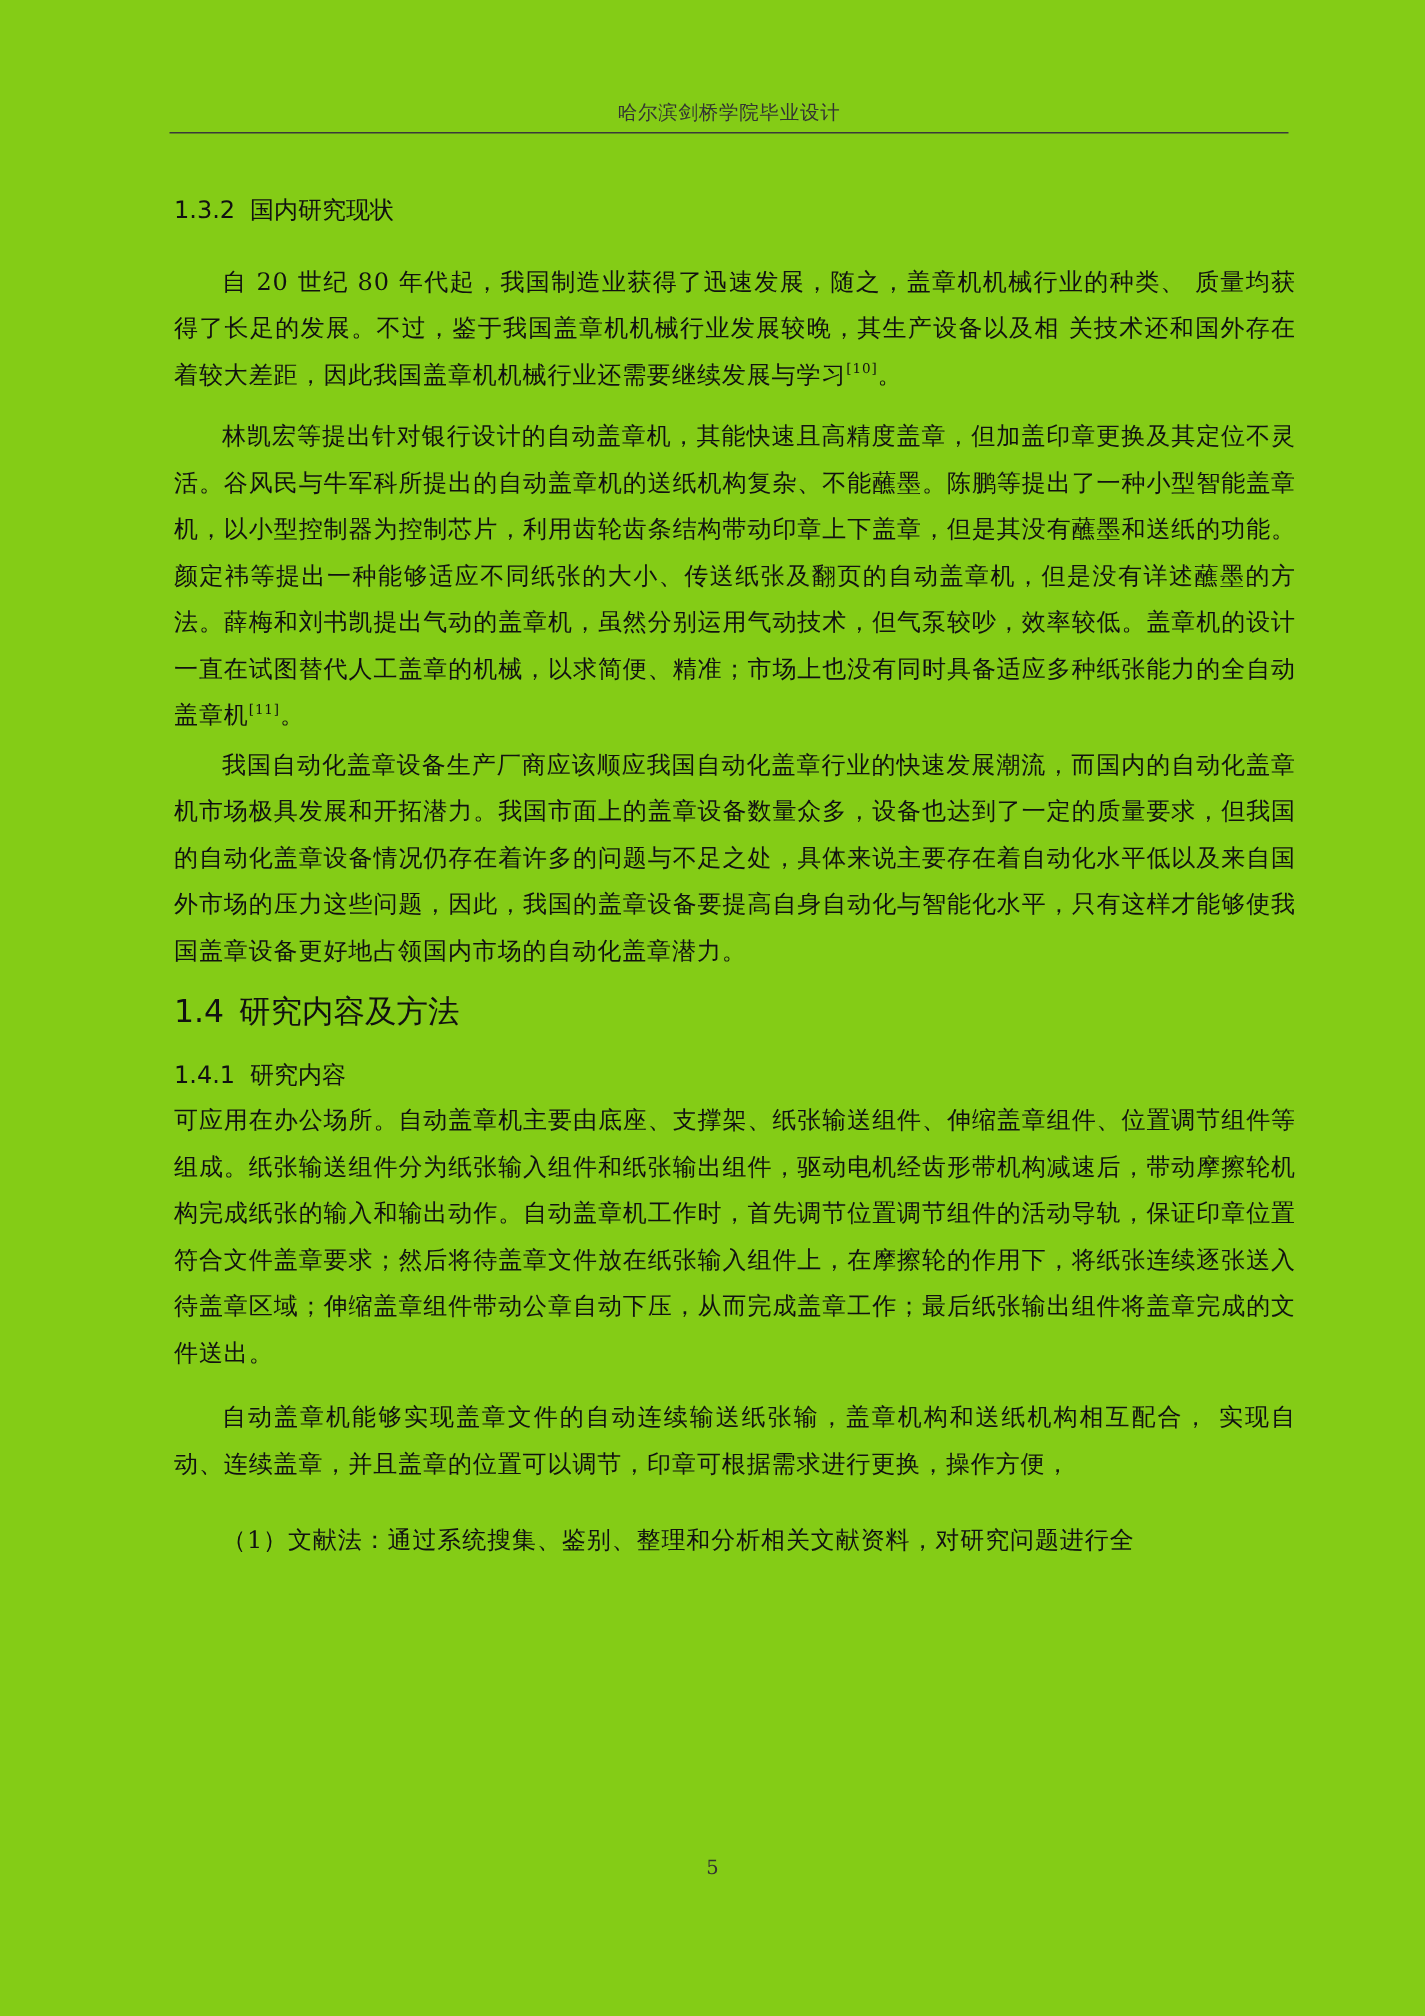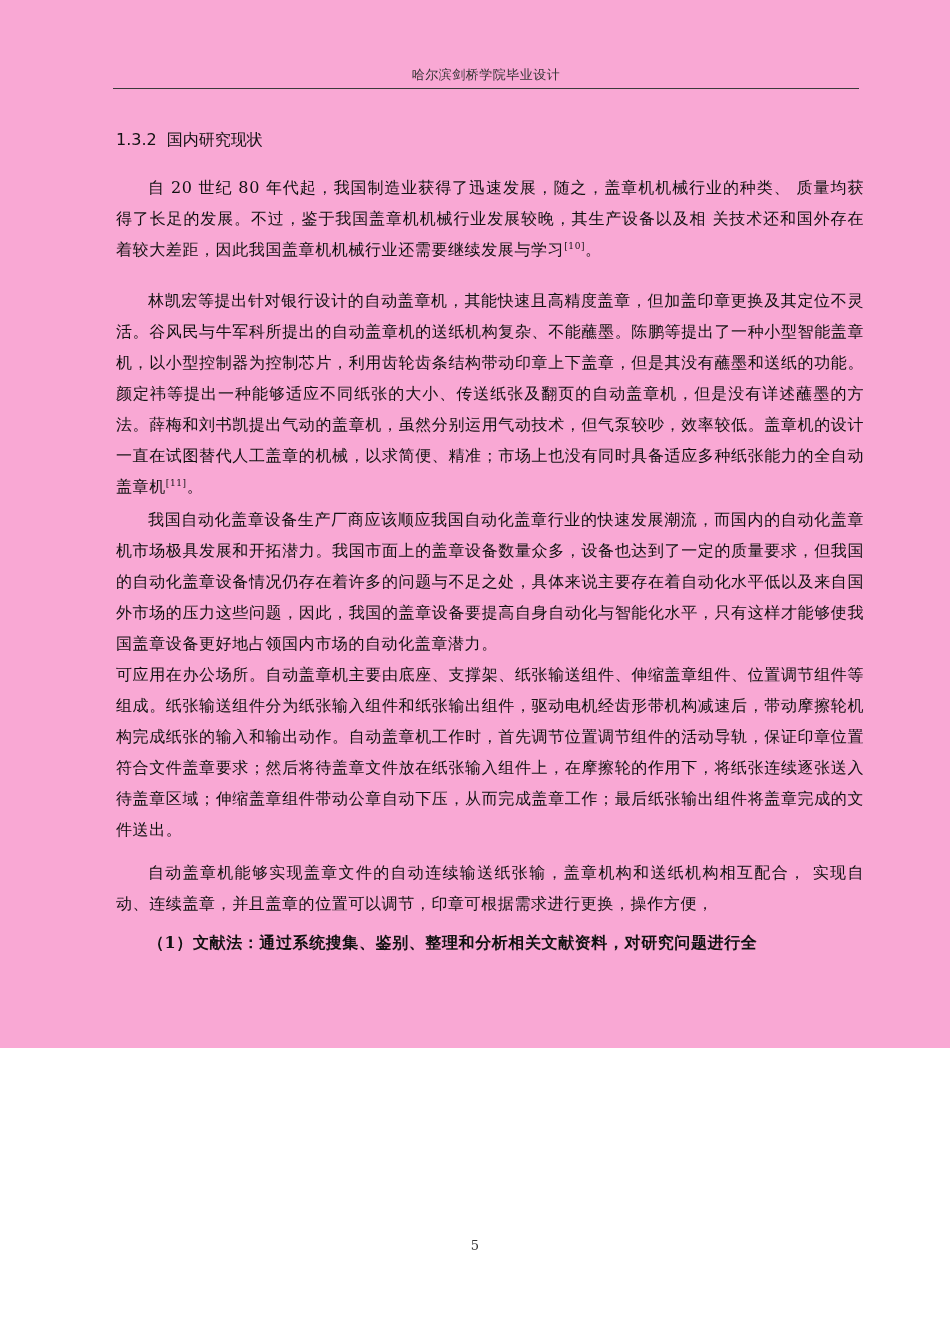--- a/index.html
+++ b/index.html
@@ -12,22 +12,22 @@
       height: 1344px;
       position: relative;
       overflow: hidden;
       color: #111111;
       font-family: "DejaVu Serif", "Liberation Serif", serif;
     }
     .page {
       position: absolute;
       left: 0; top: 0;
       width: 950px;
-      height: 1048px;
-      background: #f9a8d4;
+      height: 1344px;
+      background: #84cc16;
     }
     .running-header {
       position: absolute;
       left: 113px;
       width: 746px;
       top: 66px;
       text-align: center;
       font-size: 13px;
       color: #333333;
       letter-spacing: 0.5px;
@@ -99,40 +99,46 @@
   <div class="content">
 
     <h3 class="h3" style="margin-top:4px;">
       <span class="num">1.3.2</span><span>国内研究现状</span>
     </h3>
 
     <p class="para" style="margin-top:18px;">
       <span>自 20 世纪 80 年代起，我国制造业获得了迅速发展，随之，盖章机机械行业的种类、 质量均获得了长足的发展。不过，鉴于我国盖章机机械行业发展较晚，其生产设备以及相 关技术还和国外存在着较大差距，因此我国盖章机机械行业还需要继续发展与学习</span><span class="cite">[10]</span><span>。</span>
     </p>
 
-    <p class="para" style="margin-top:20px;">
+    <p class="para" style="margin-top:10px;">
       <span>林凯宏等提出针对银行设计的自动盖章机，其能快速且高精度盖章，但加盖印章更换及其定位不灵活。谷风民与牛军科所提出的自动盖章机的送纸机构复杂、不能蘸墨。陈鹏等提出了一种小型智能盖章机，以小型控制器为控制芯片，利用齿轮齿条结构带动印章上下盖章，但是其没有蘸墨和送纸的功能。颜定祎等提出一种能够适应不同纸张的大小、传送纸张及翻页的自动盖章机，但是没有详述蘸墨的方法。薛梅和刘书凯提出气动的盖章机，虽然分别运用气动技术，但气泵较吵，效率较低。盖章机的设计一直在试图替代人工盖章的机械，以求简便、精准；市场上也没有同时具备适应多种纸张能力的全自动盖章机</span><span class="cite">[11]</span><span>。</span>
     </p>
 
     <p class="para" style="margin-top:2px;">
       <span>我国自动化盖章设备生产厂商应该顺应我国自动化盖章行业的快速发展潮流，而国内的自动化盖章机市场极具发展和开拓潜力。我国市面上的盖章设备数量众多，设备也达到了一定的质量要求，但我国的自动化盖章设备情况仍存在着许多的问题与不足之处，具体来说主要存在着自动化水平低以及来自国外市场的压力这些问题，因此，我国的盖章设备要提高自身自动化与智能化水平，只有这样才能够使我国盖章设备更好地占领国内市场的自动化盖章潜力。</span>
     </p>
 
+    <h2 class="h2" style="margin-top:10px;">
+      <span class="num">1.4</span><span>研究内容及方法</span>
+    </h2>
 
+    <h3 class="h3" style="margin-top:14px;">
+      <span class="num">1.4.1</span><span>研究内容</span>
+    </h3>
 
     <p class="para noindent" style="margin-top:0;">
       <span>可应用在办公场所。自动盖章机主要由底座、支撑架、纸张输送组件、伸缩盖章组件、位置调节组件等组成。纸张输送组件分为纸张输入组件和纸张输出组件，驱动电机经齿形带机构减速后，带动摩擦轮机构完成纸张的输入和输出动作。自动盖章机工作时，首先调节位置调节组件的活动导轨，保证印章位置符合文件盖章要求；然后将待盖章文件放在纸张输入组件上，在摩擦轮的作用下，将纸张连续逐张送入待盖章区域；伸缩盖章组件带动公章自动下压，从而完成盖章工作；最后纸张输出组件将盖章完成的文件送出。</span>
     </p>
 
     <p class="para" style="margin-top:12px;">
       <span>自动盖章机能够实现盖章文件的自动连续输送纸张输，盖章机构和送纸机构相互配合， 实现自动、连续盖章，并且盖章的位置可以调节，印章可根据需求进行更换，操作方便，</span>
     </p>
 
 
-    <p class="para" style="margin-top:8px;font-weight:bold;">
+    <p class="para" style="margin-top:20px;">
       <span>（1）文献法：通过系统搜集、鉴别、整理和分析相关文献资料，对研究问题进行全</span>
     </p>
 
   </div>
 
   <div class="page-number">5</div>
 
 </div>
 
 </body></html>

